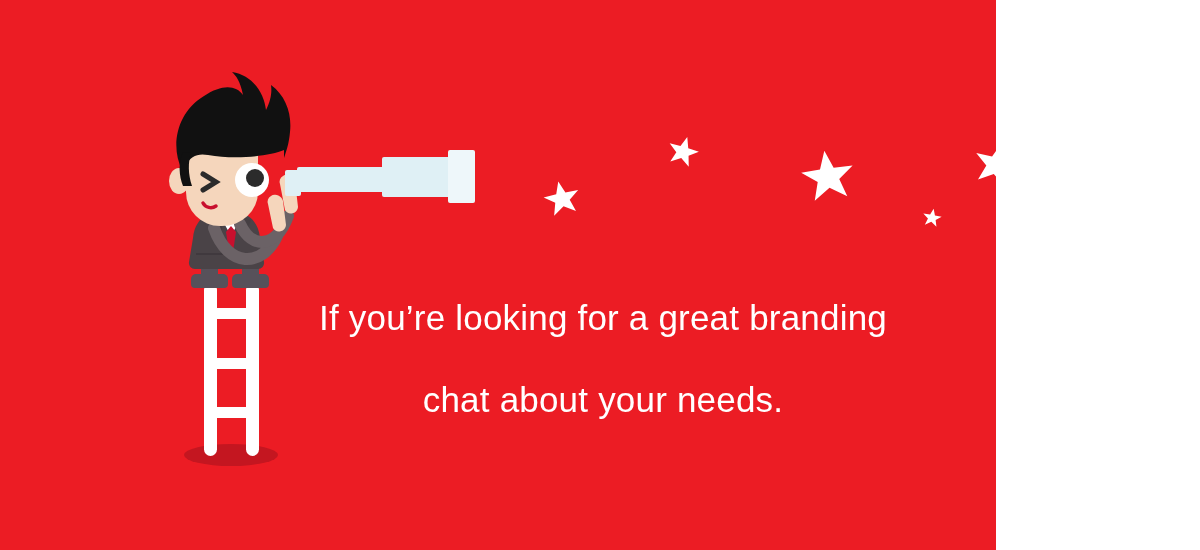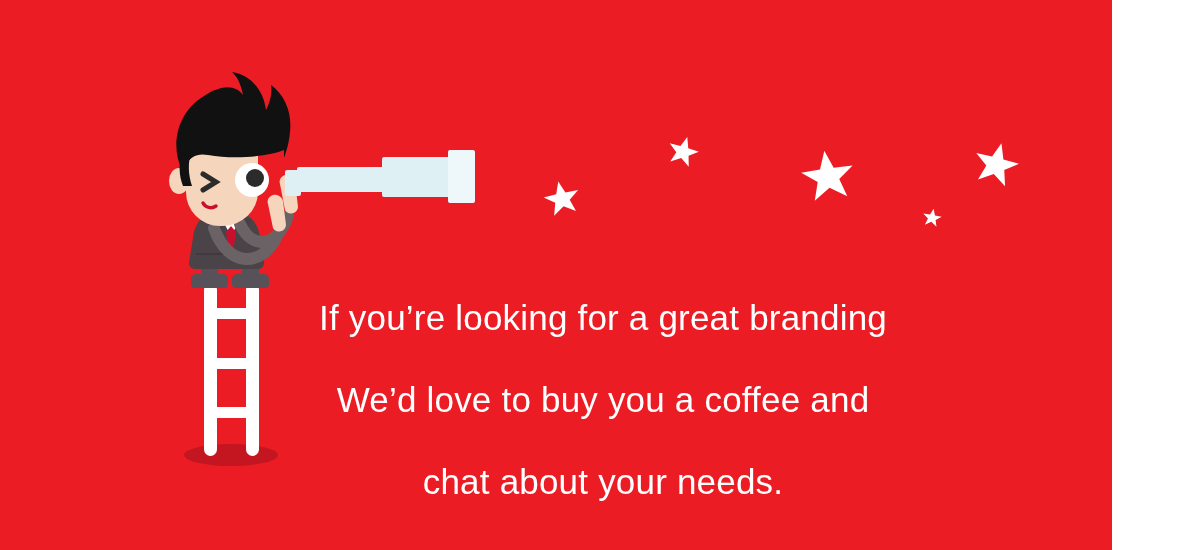--- a/index.html
+++ b/index.html
@@ -38,21 +38,21 @@
     white-space: pre-line;
     -webkit-font-smoothing: antialiased;
   }
   #headline .line {
     display: block;
   }
 </style>
 </head>
 <body>
 
-<div id="banner" style="width: 1112px; height: 550px; background: rgb(236, 28, 36);">
+<div id="banner" style="width: 996px; height: 550px; background: rgb(236, 28, 36);">
 
   <svg id="scene" viewBox="0 0 1200 550" xmlns="http://www.w3.org/2000/svg" aria-hidden="true">
 
     <rect x="0" y="0" width="1200" height="550" fill="#ec1c24"></rect>
 
     <g>
       <path fill="#ffffff" transform="translate(562,199) rotate(-12) scale(0.036)" d="M0,-500 L130,-160 L490,-150 L205,65 L310,410 L0,205 L-310,410 L-205,65 L-490,-150 L-130,-160 Z"></path>
       <path fill="#ffffff" transform="translate(683,152) rotate(16) scale(0.031)" d="M0,-500 L130,-160 L490,-150 L205,65 L310,410 L0,205 L-310,410 L-205,65 L-490,-150 L-130,-160 Z"></path>
       <path fill="#ffffff" transform="translate(828,177) rotate(-8) scale(0.053)" d="M0,-500 L130,-160 L490,-150 L205,65 L310,410 L0,205 L-310,410 L-205,65 L-490,-150 L-130,-160 Z"></path>
       <path fill="#ffffff" transform="translate(932,218) rotate(10) scale(0.019)" d="M0,-500 L130,-160 L490,-150 L205,65 L310,410 L0,205 L-310,410 L-205,65 L-490,-150 L-130,-160 Z"></path>
@@ -146,17 +146,16 @@
         <rect x="297" y="167" width="89" height="25" rx="2" fill="#dff0f5"></rect>
         <rect x="382" y="157" width="71" height="40" rx="2" fill="#dff0f5"></rect>
         <rect x="448" y="150" width="27" height="53" rx="2" fill="#eef7fa"></rect>
       </g>
 
     </g>
   </svg>
 
   <div id="headline" style="color: rgb(255, 255, 255); font-size: 35px; line-height: 41px; text-align: center;">
     <span class="line">If you’re looking for a great branding</span>
-    <span class="line">We’d love to buy you a coffee and</span>
     <span class="line">chat about your needs.</span>
   </div>
 
 </div>
 
 </body></html>

